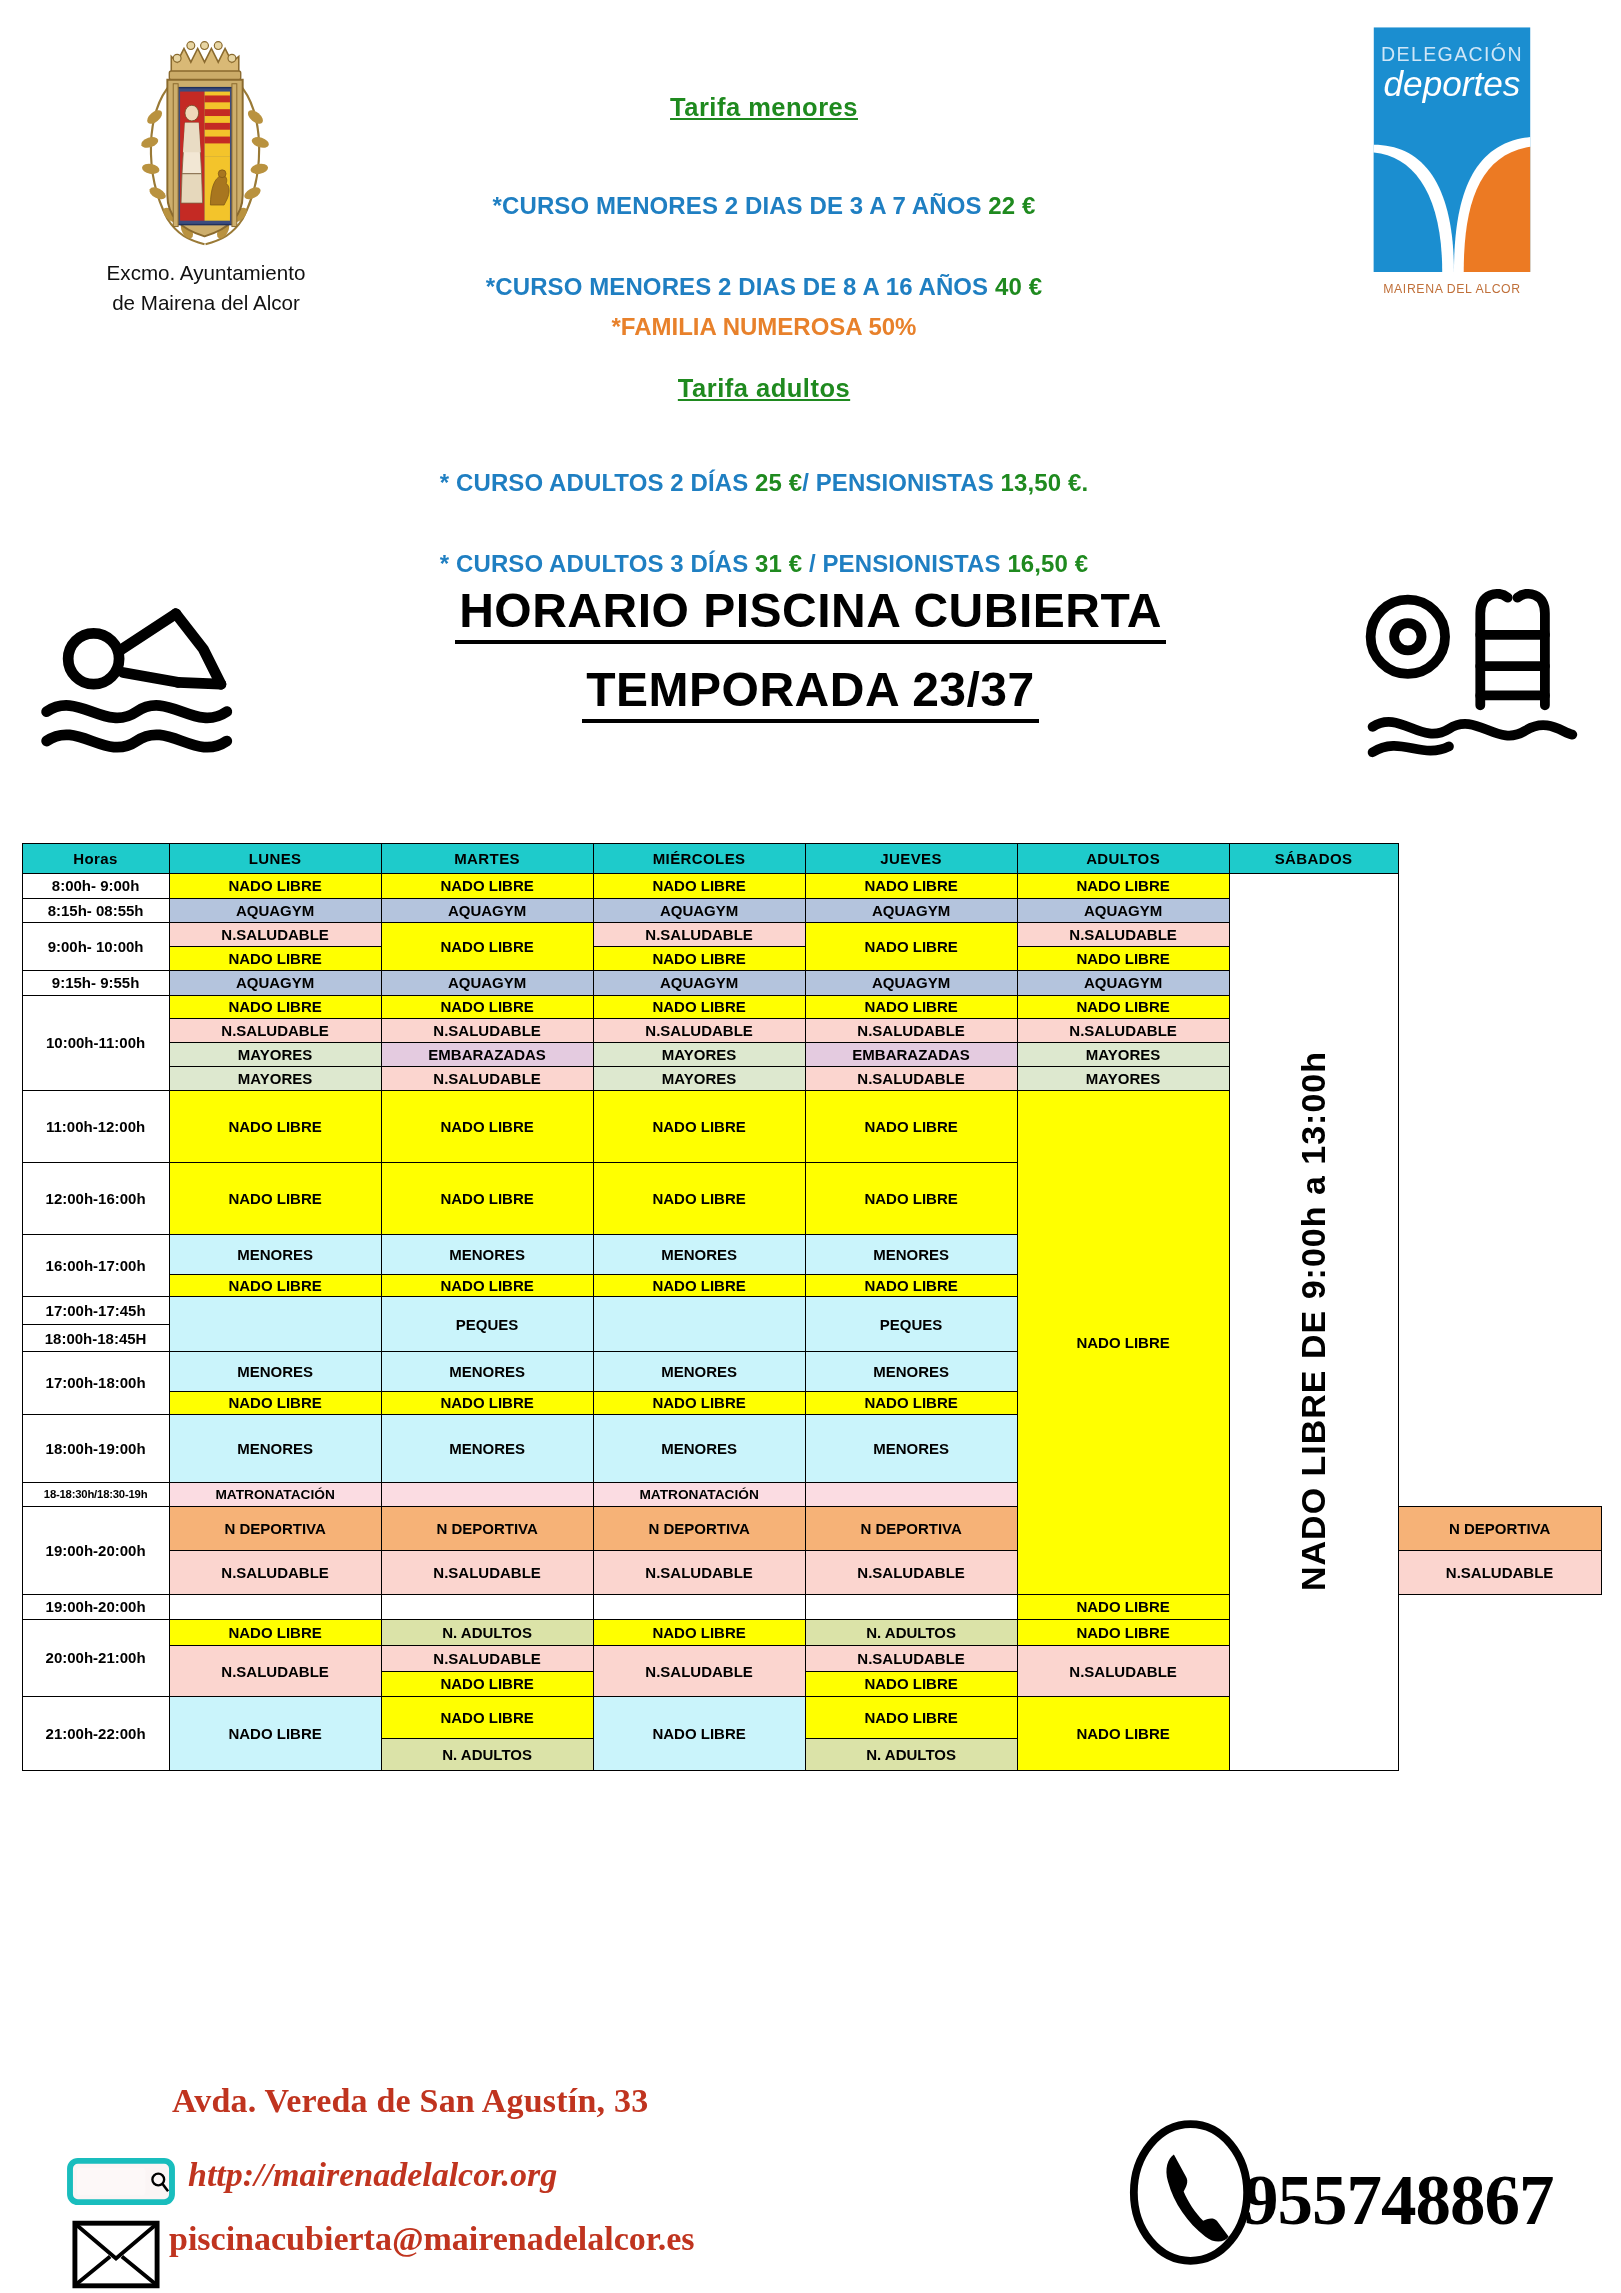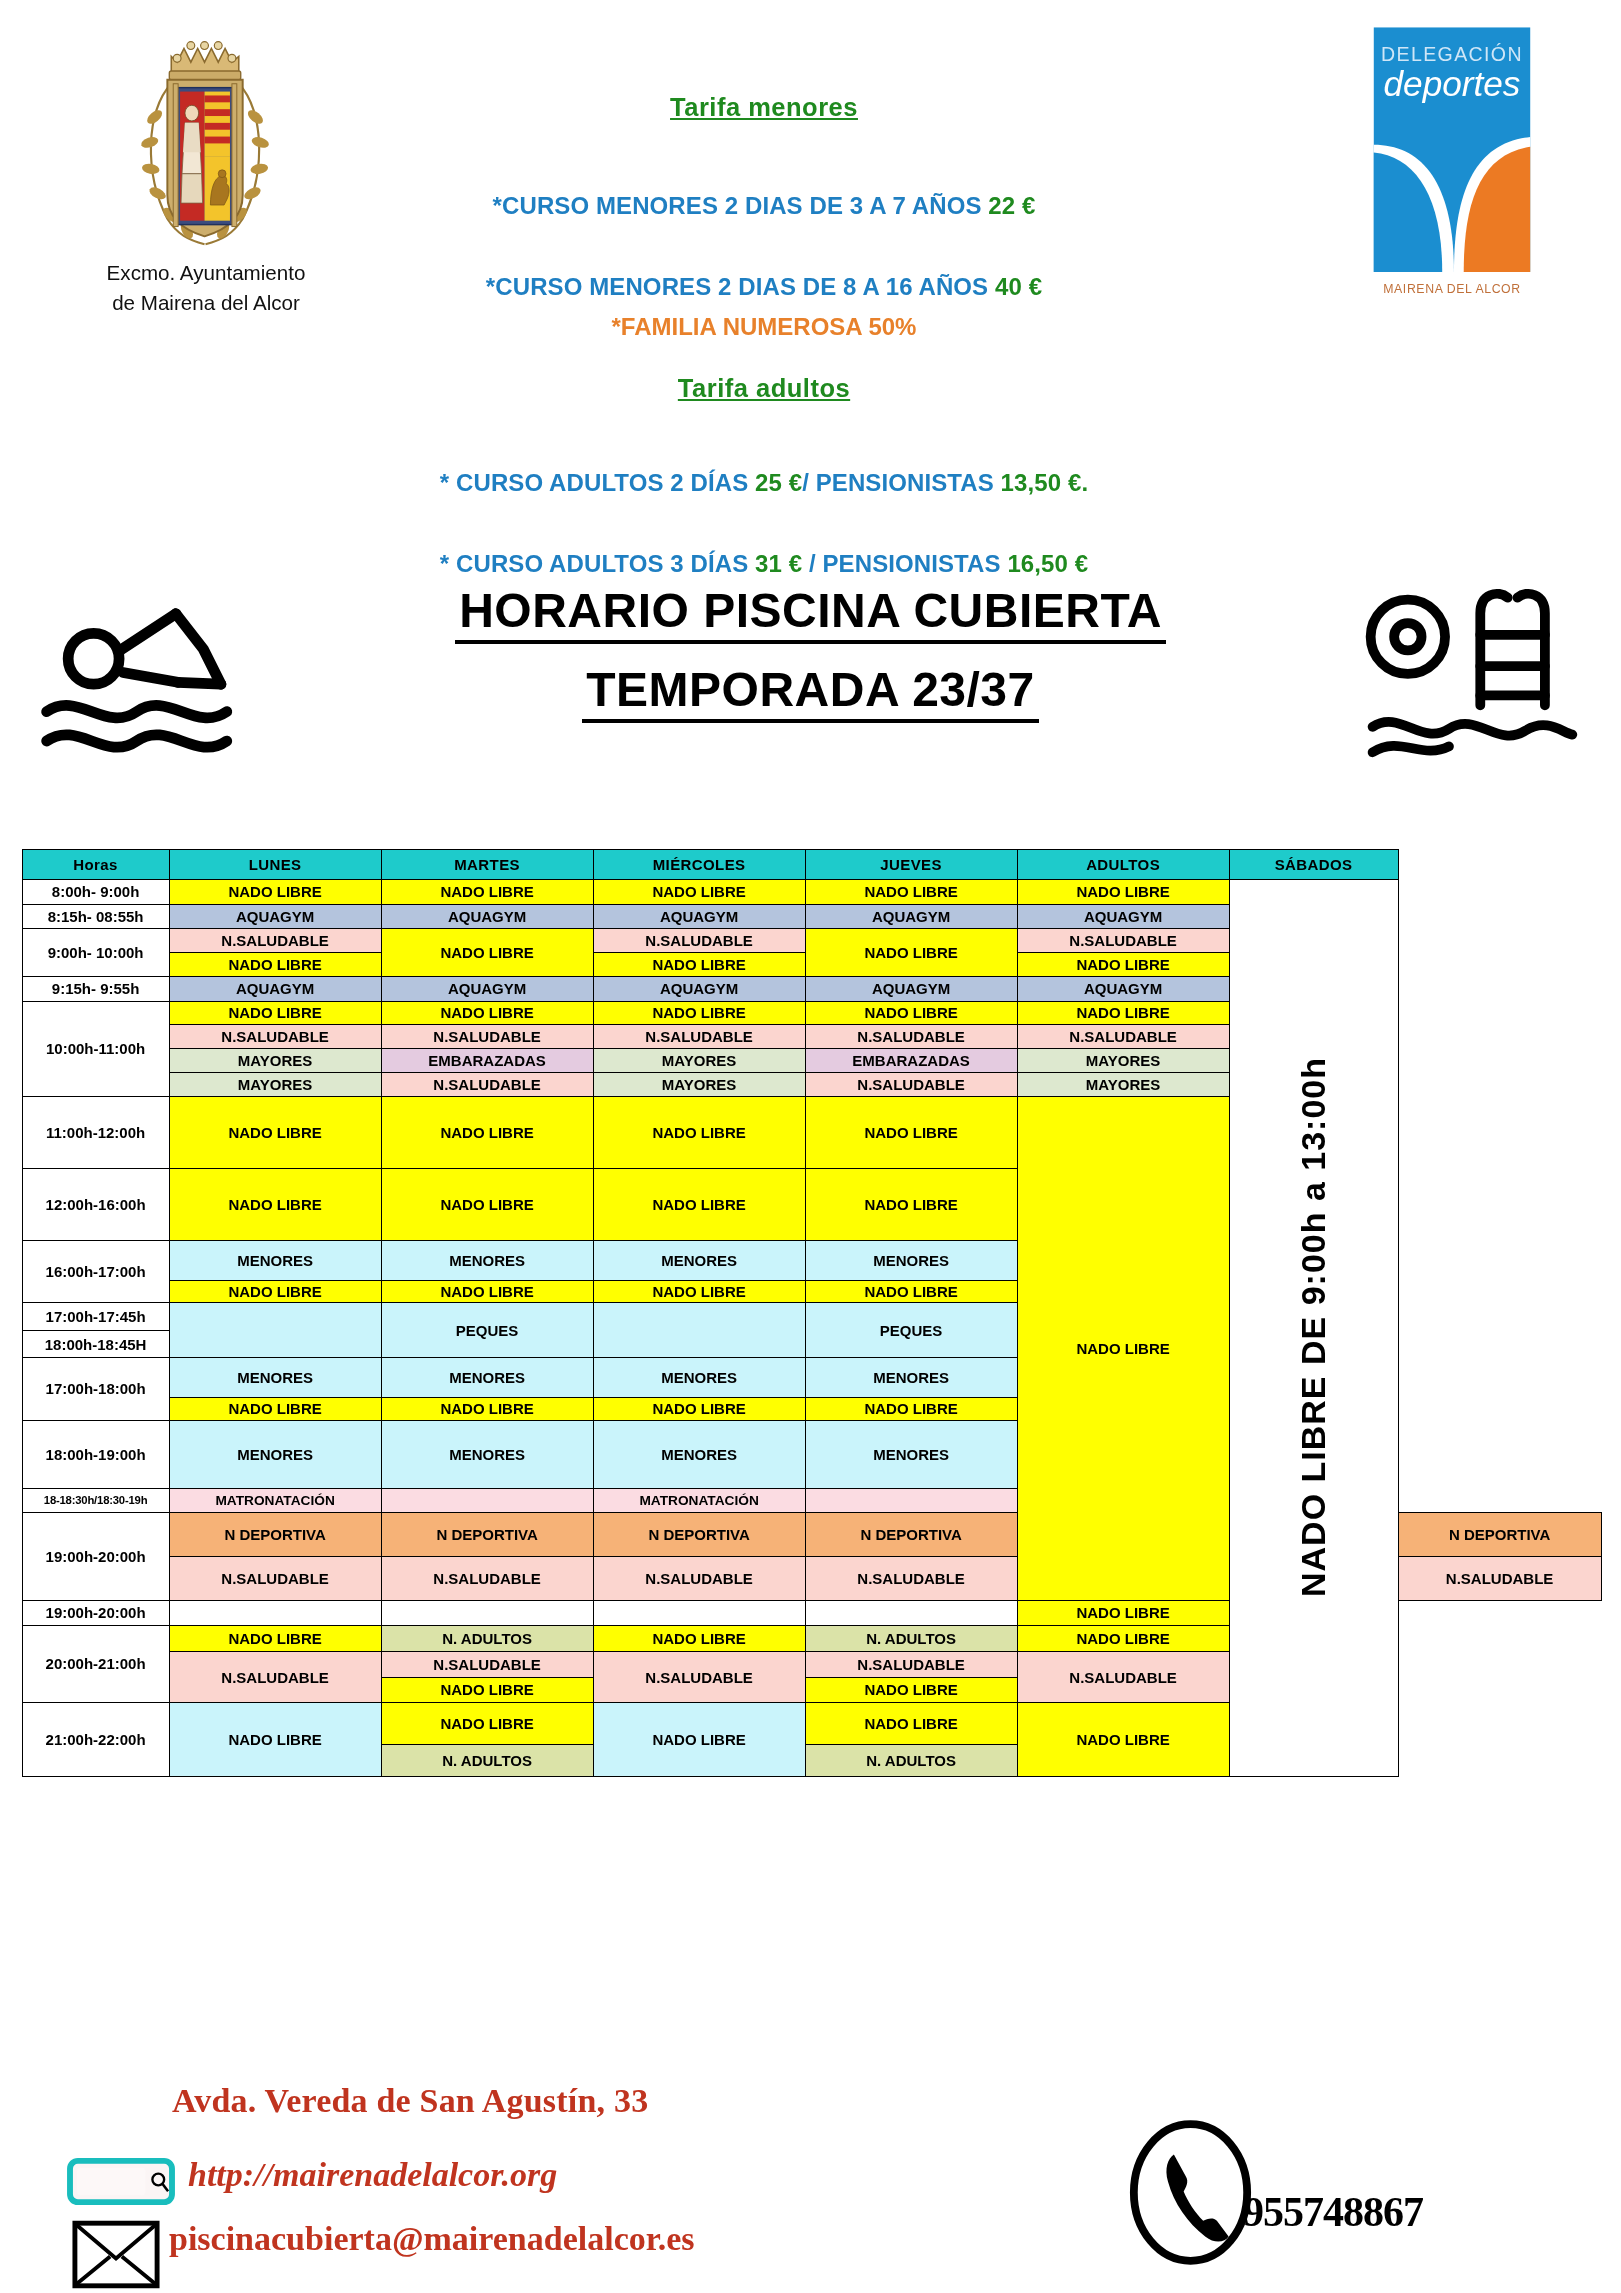--- a/index.html
+++ b/index.html
@@ -47,21 +47,21 @@
     display:inline-block;font-size:48px;font-weight:bold;color:#000;
     border-bottom:4.9px solid #000;padding:0 3.9px 2px 3.9px;letter-spacing:0.5px;
   }
   .main-title .ln2{margin-top:17.6px;}
 
   .swimmer{position:absolute;left:29px;top:588px;width:235px;height:167px;}
   .poolicon{position:absolute;left:1353px;top:578px;width:235px;height:176px;}
 
   
   #sched{position:absolute;left:21.6px;top:843px;width:1580px;}
-  table.grid{border-collapse:collapse;width:1580px;table-layout:fixed;margin-top:6px;}
+  table.grid{border-collapse:collapse;width:1580px;table-layout:fixed;}
   table.grid td,table.grid th{
     border:1px solid #000;padding:0;margin:0;
     font-size:15px;font-weight:bold;color:#000;text-align:center;
     font-family:"Liberation Sans",sans-serif;
   }
   thead th{
     background:#1ecbcb;color:#ffffff;font-size:19.6px;height:29px;
     letter-spacing:0.4px;border:1px solid #000;
   }
   thead th.h-hours{background:#1ecbcb;}
@@ -100,22 +100,22 @@
     color:#c0341f;font-family:"Liberation Serif",serif;font-style:italic;
   }
   .mailline{
     position:absolute;left:169px;top:150px;font-size:34px;font-weight:bold;
     color:#c0341f;font-family:"Liberation Serif",serif;
   }
   .webicon{position:absolute;left:67px;top:86px;width:108px;height:51px;}
   .mailicon{position:absolute;left:71px;top:149px;width:90px;height:71px;}
   .phoneicon{position:absolute;left:1127px;top:49px;width:127px;height:147px;}
   .phonenum{
-    position:absolute;left:1243px;top:90px;font-size:42px;font-weight:bold;
-    color:#000;font-family:"Liberation Serif",serif;letter-spacing:-1px;margin-top:28px;
+    position:absolute;left:1243px;top:90px;font-size:71px;font-weight:bold;
+    color:#000;font-family:"Liberation Serif",serif;letter-spacing:-1px;
   }
 </style>
 </head>
 <body>
 
 <div id="header">
 
   <div class="crest-wrap">
     <div class="crest">
       <svg viewBox="0 0 175 230" width="172" height="225">

